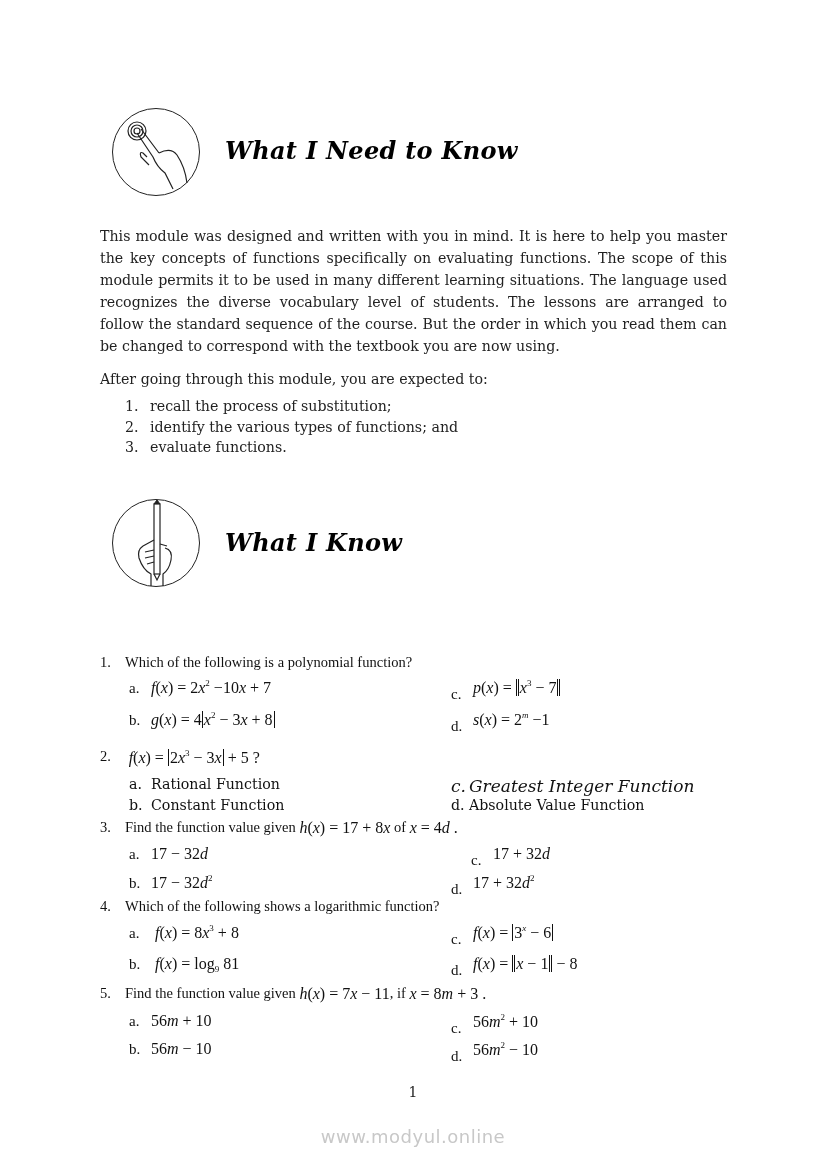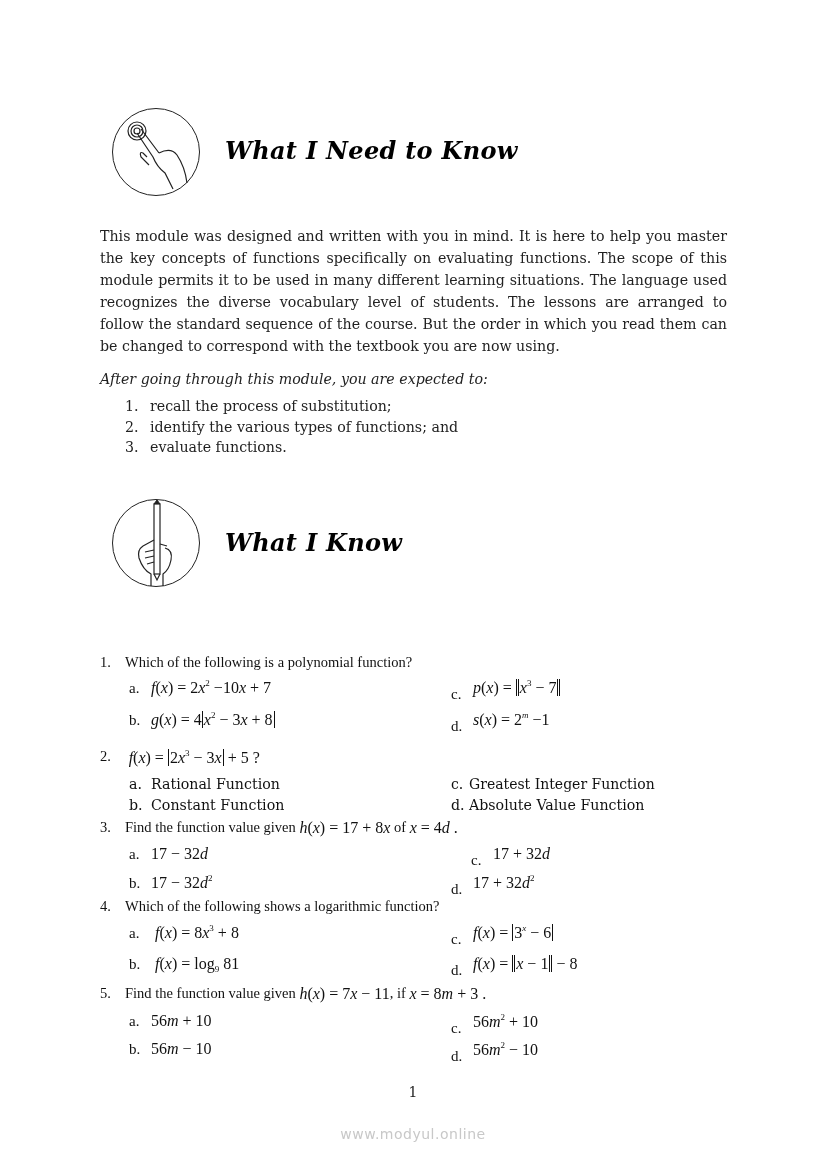--- a/index.html
+++ b/index.html
@@ -31,42 +31,42 @@
   .math { font-family:"Liberation Serif", serif; font-size:16px; }
   .math i { font-style:italic; }
   .abs { border-left:1.2px solid #111; border-right:1.2px solid #111; padding:0 1px; }
   .dabs { border-left:3.2px double #111; border-right:3.2px double #111; padding:0 1px; }
   sup { font-size:9px; vertical-align:7px; }
   sub { font-size:9px; vertical-align:-3px; }
   .lowlbl { position:relative; top:6px; }
   .pageno { position:absolute; left:0; width:826px; text-align:center; top:1084px;
             font-size:14px; font-family:"DejaVu Serif", serif; color:#222; }
   .watermark { position:absolute; left:0; width:826px; text-align:center; top:1126px;
-               font-size:14px; font-family:"DejaVu Sans", sans-serif; color:#c8c8c8; letter-spacing:0.5px; }
+               font-size:18px; font-family:"DejaVu Sans", sans-serif; color:#c8c8c8; letter-spacing:0.5px; }
 </style>
 </head>
 <body>
 
 <div class="page">
 
   <div class="section-head" style="top:108px;">
     <div class="icon-circle">
       <svg width="86" height="86" viewBox="0 0 86 86" style="position:absolute;left:0;top:0">
         <circle cx="24" cy="22" r="9" fill="none" stroke="#222" stroke-width="1.2"></circle>
         <circle cx="24" cy="22" r="6" fill="none" stroke="#222" stroke-width="1.2"></circle>
         <circle cx="24" cy="22" r="3" fill="none" stroke="#222" stroke-width="1.2"></circle>
         <path d="M24 24 L40 48 M28 20 L46 44 M40 48 Q44 58 52 64 L60 80 M46 44 Q58 38 64 46 Q72 58 74 74 M34 48 L30 44 Q26 42 28 48 L36 56" fill="none" stroke="#222" stroke-width="1.2"></path>
       </svg>
     </div>
   </div>
   <div class="section-title" style="top:136px;">What I Need to Know</div>
 
   <div class="para" style="top:225px;">This module was designed and written with you in mind. It is here to help you master the key concepts of functions specifically on evaluating functions. The scope of this module permits it to be used in many different learning situations. The language used recognizes the diverse vocabulary level of students. The lessons are arranged to follow the standard sequence of the course. But the order in which you read them can be changed to correspond with the textbook you are now using.</div>
 
-  <div class="para" style="top:368px;font-style:italic;">After going through this module, you are expected to:</div>
+  <div class="para" style="top:368px;">After going through this module, you are expected to:</div>
 
   <ul class="objectives">
     <li>
         <span class="num">1.</span>
         <span>recall the process of substitution;</span>
       </li>
     <li>
         <span class="num">2.</span>
         <span>identify the various types of functions; and</span>
       </li>
@@ -98,21 +98,21 @@
   <div class="opt opt-r" style="top:678px;"><span class="lt lowlbl">c.</span><span class="math"><i>p</i>(<i>x</i>) = <span class="dabs"><i>x</i><sup>3</sup> − 7</span></span></div>
   <div class="opt opt-r" style="top:710px;"><span class="lt lowlbl">d.</span><span class="math"><i>s</i>(<i>x</i>) = 2<sup><i>m</i></sup> −1</span></div>
 
   <div class="q" style="top:748px;">
     <span class="qn">2.</span>
     &nbsp;
     <span class="math"><i>f</i>(<i>x</i>) = <span class="abs">2<i>x</i><sup>3</sup> − 3<i>x</i></span> + 5 ?</span>
   </div>
   <div class="opt opt-l" style="top:776px;font-family:'DejaVu Serif',serif;font-size:14.2px;"><span class="lt">a.</span><span>Rational Function</span></div>
   <div class="opt opt-l" style="top:797px;font-family:'DejaVu Serif',serif;font-size:14.2px;"><span class="lt">b.</span><span>Constant Function</span></div>
-  <div class="opt opt-r" style="top:776px;font-family:'DejaVu Serif',serif;font-size:14px;"><span class="lt" style="width:18px">c.</span><span>Greatest Integer Function</span></div>
+  <div class="opt opt-r" style="top:776px;font-family:'DejaVu Serif',serif;font-size:17px;font-style:italic;"><span class="lt" style="width:18px">c.</span><span>Greatest Integer Function</span></div>
   <div class="opt opt-r" style="top:797px;font-family:'DejaVu Serif',serif;font-size:14.2px;"><span class="lt" style="width:18px">d.</span><span>Absolute Value Function</span></div>
 
   <div class="q" style="top:819px;">
     <span class="qn">3.</span>
     <span>Find the function value given</span>&nbsp;
     <span class="math"><i>h</i>(<i>x</i>) = 17 + 8<i>x</i></span>&nbsp;
     <span>of</span>&nbsp;
     <span class="math"><i>x</i> = 4<i>d</i> .</span>
   </div>
   <div class="opt opt-l" style="top:845px;"><span class="lt">a.</span><span class="math">17 − 32<i>d</i></span></div>

